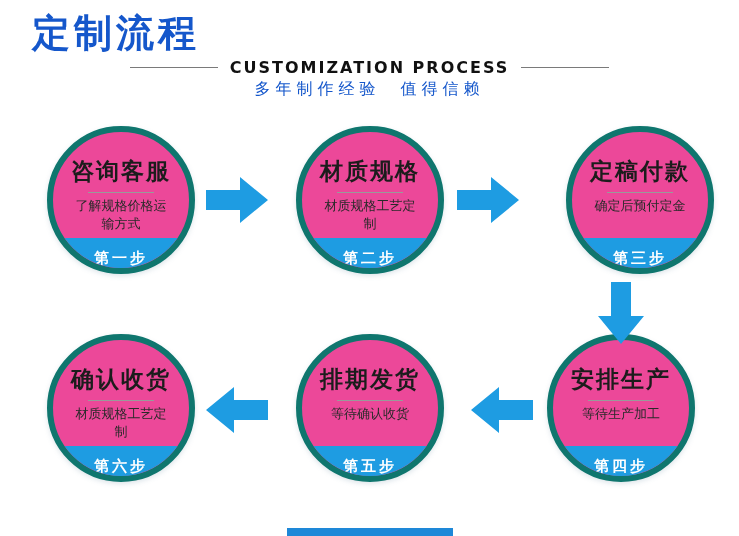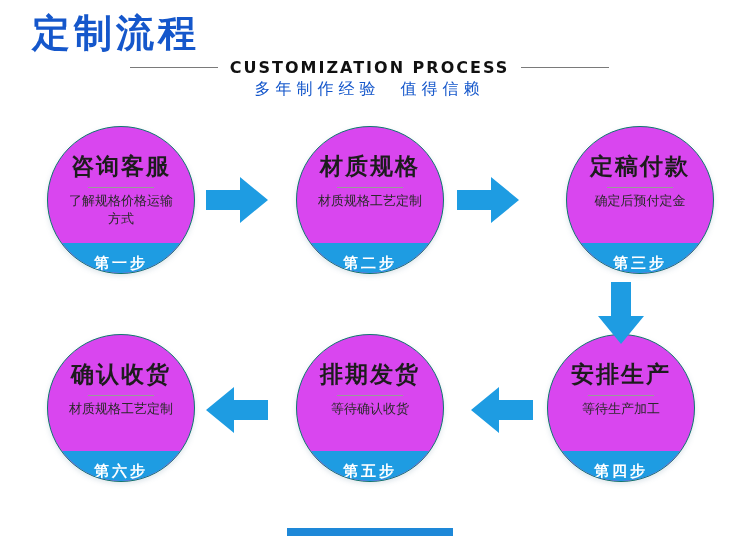--- a/index.html
+++ b/index.html
@@ -34,22 +34,22 @@
     text-align: center;
     font-size: 16px; font-weight: normal; color: #1557cb; letter-spacing: 5px;
     white-space: pre;
   }
 
   
   .circle {
     position: absolute;
     width: 148px; height: 148px;
     border-radius: 50%;
-    background: #d946ef;
-    border: 1px solid #0f766e;
+    background: #ec4899;
+    border: 6px solid #0f766e;
     box-shadow: 0 2px 5px rgba(120,150,170,0.25);
     overflow: hidden;
     text-align: center;
     box-sizing: border-box;
   }
   .circle-title {
     margin-top: 24px;
     font-size: 23px; font-weight: bold; color: #1c1c1c;
     letter-spacing: 2px;
   }

